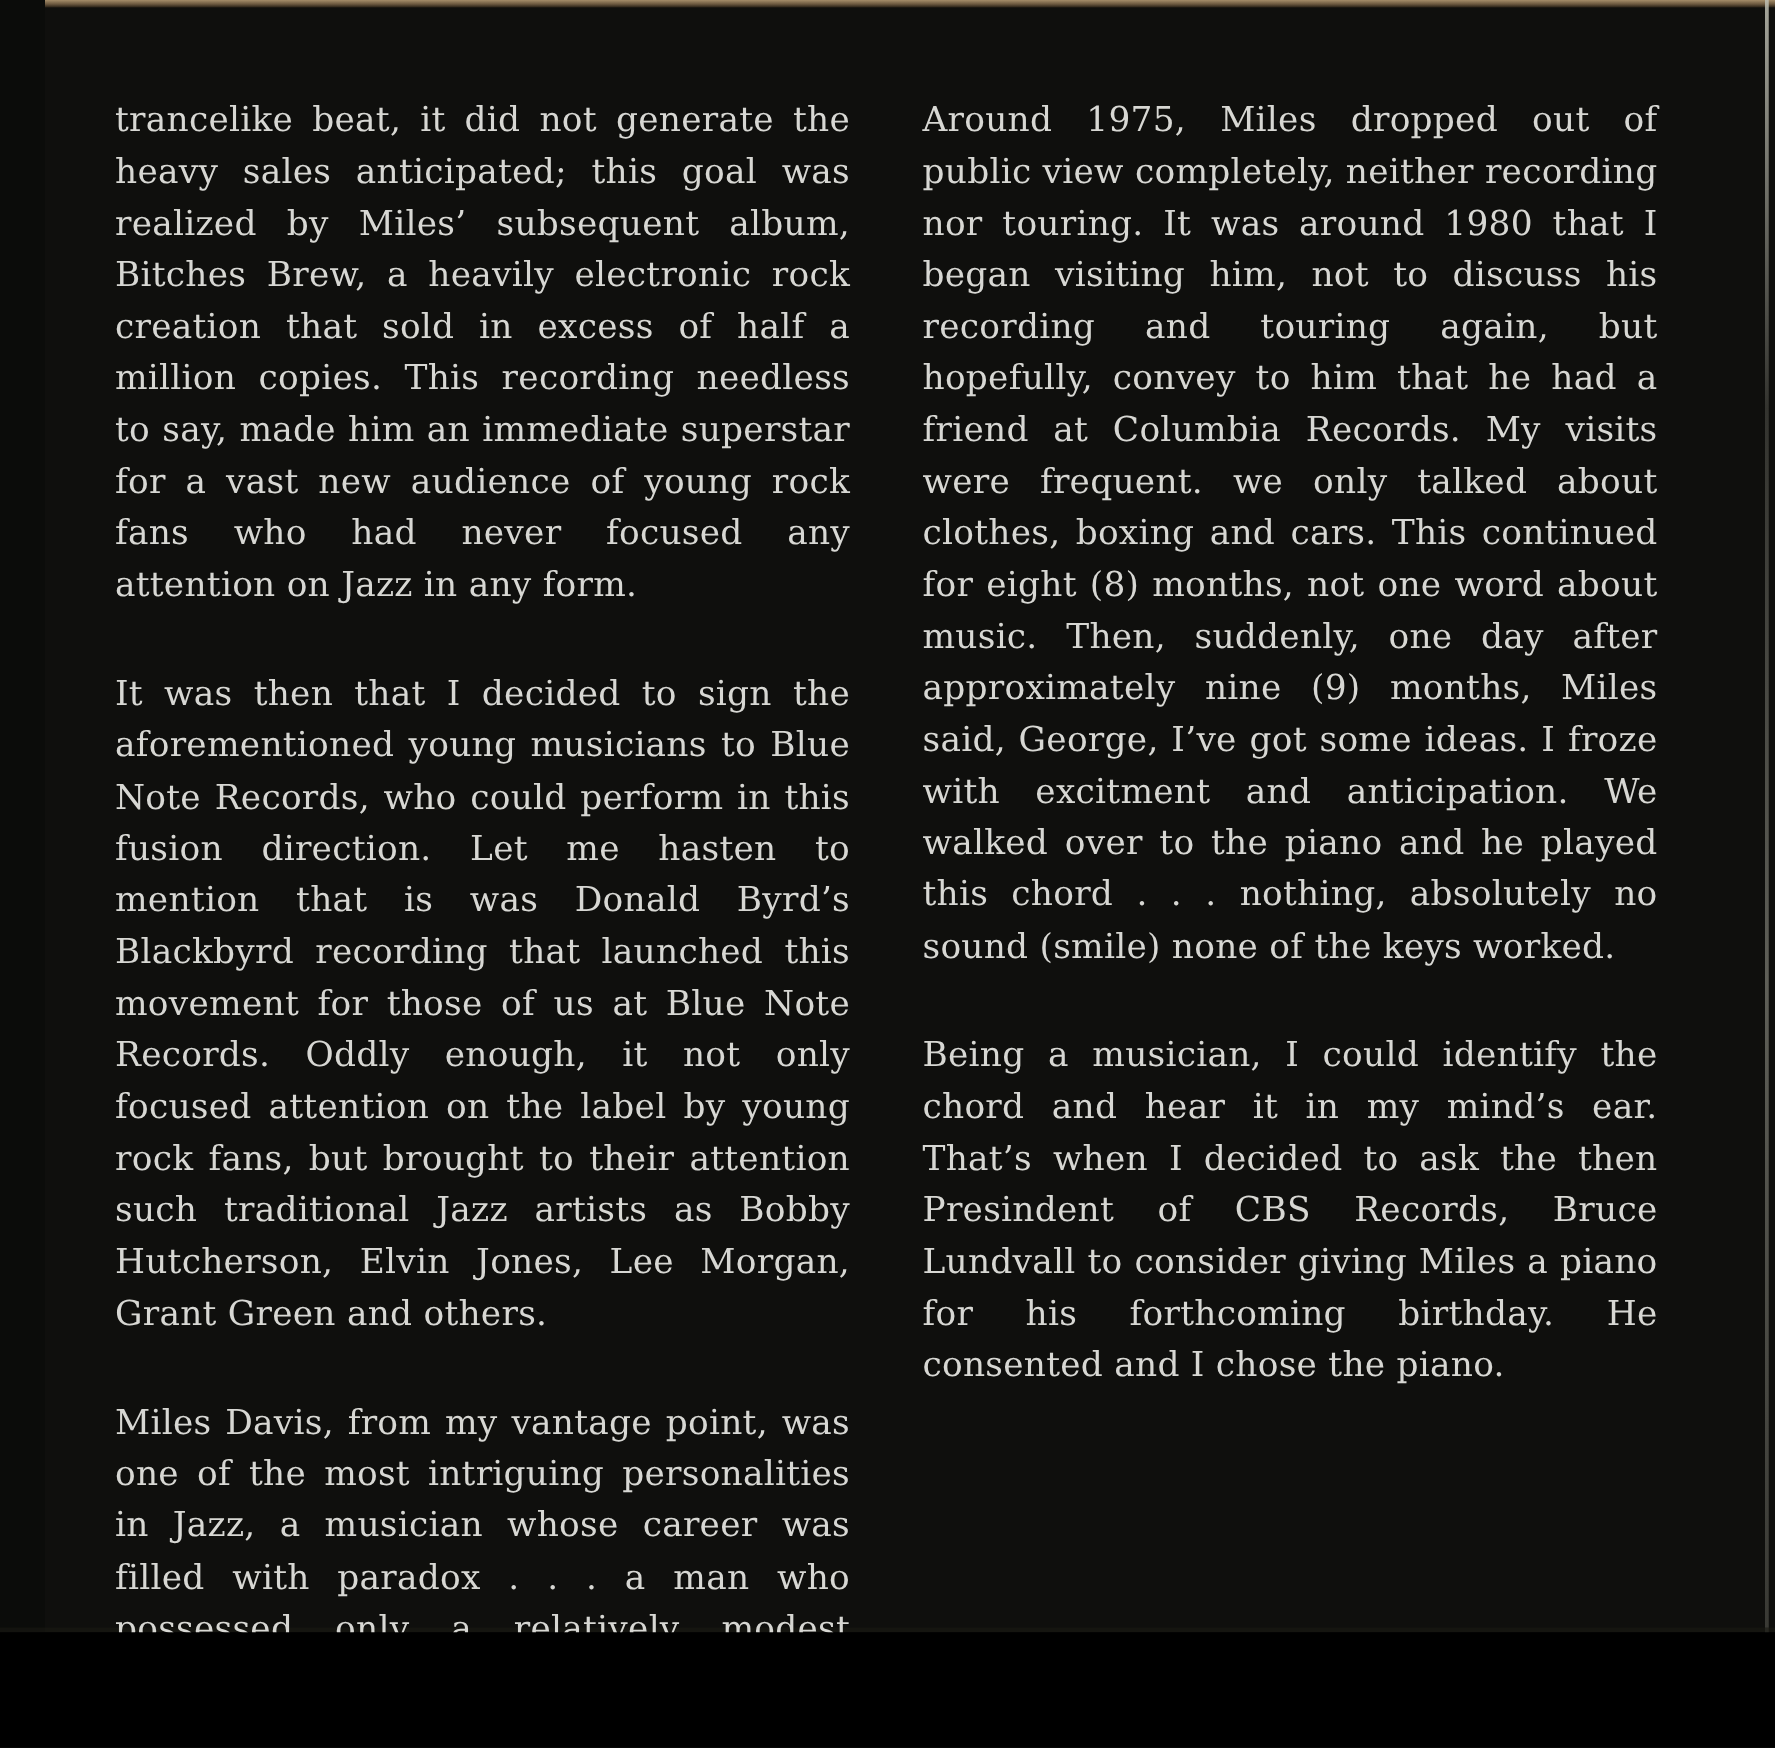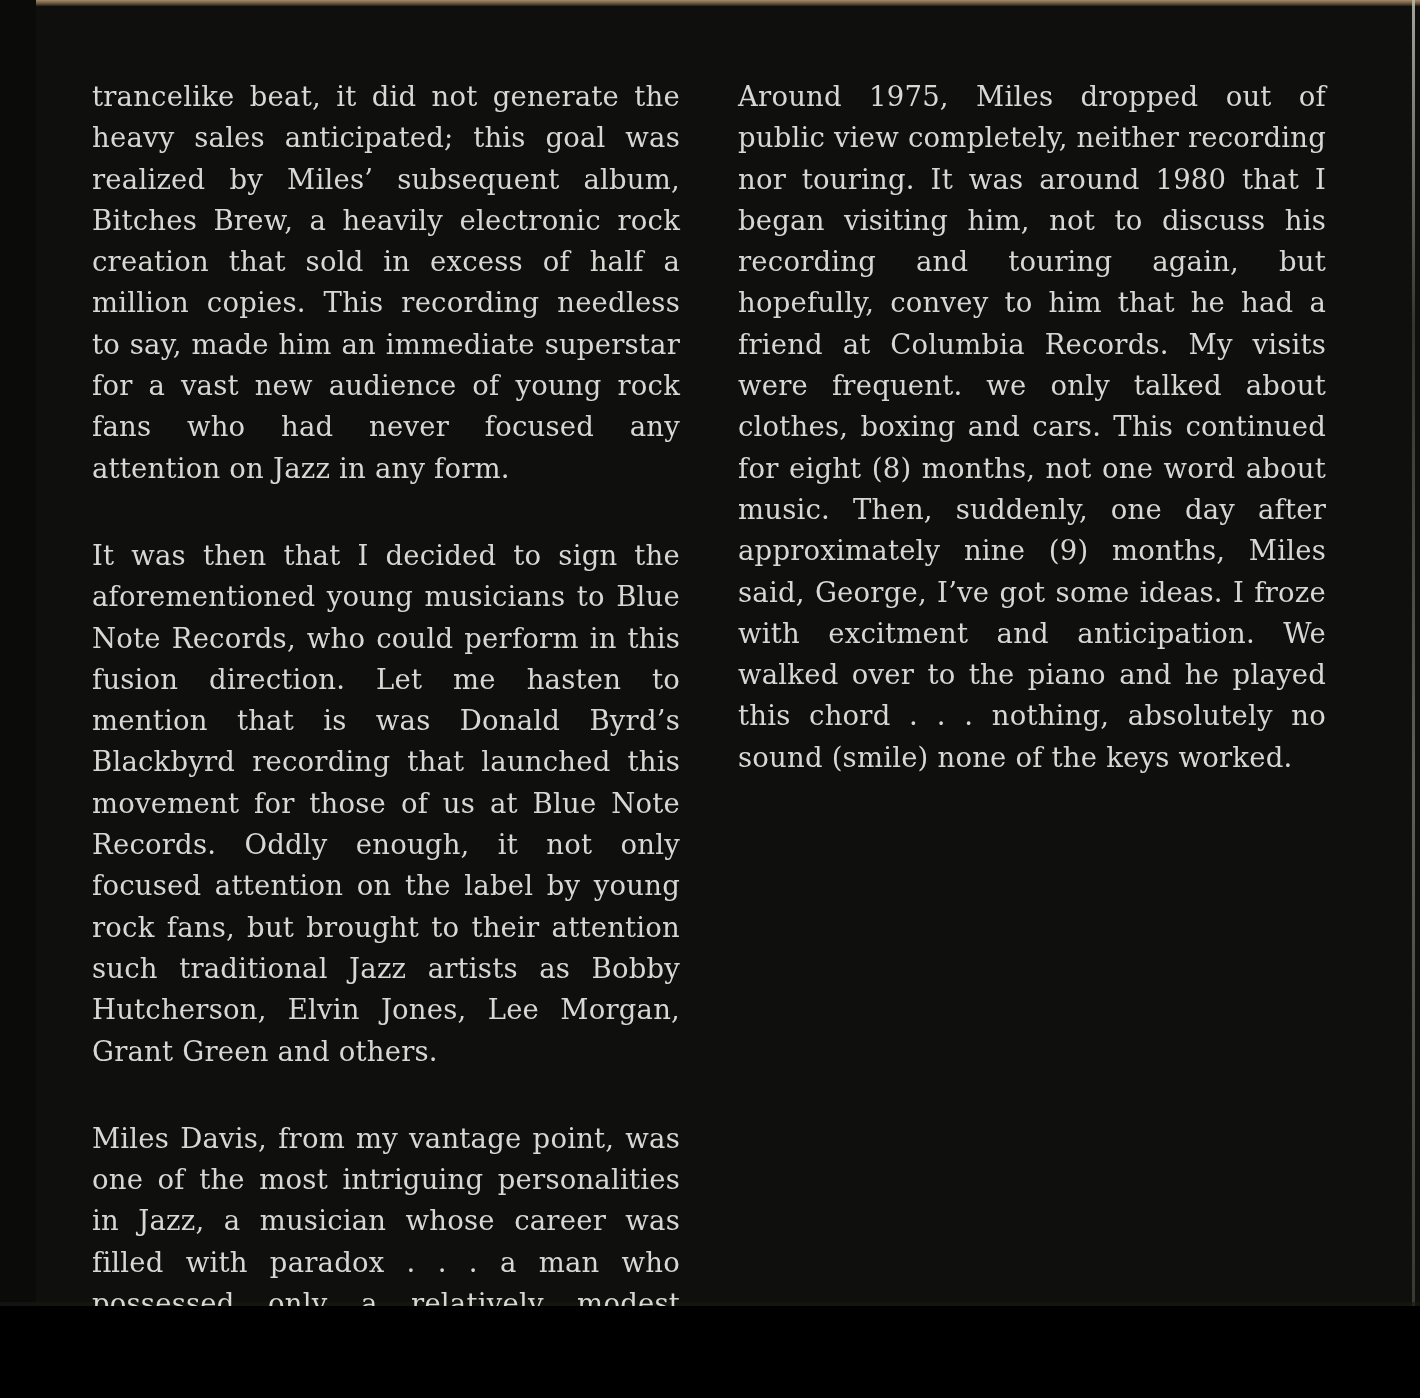--- a/index.html
+++ b/index.html
@@ -93,18 +93,19 @@
   <div class="edge-bottom"></div>
 
   <div class="col col-left">
     <p>trancelike beat, it did not generate the heavy sales anticipated; this goal was realized by Miles’ subsequent album, Bitches Brew, a heavily electronic rock creation that sold in excess of half a million copies. This recording needless to say, made him an immediate superstar for a vast new audience of young rock fans who had never focused any attention on Jazz in any form.</p>
     <p>It was then that I decided to sign the aforementioned young musicians to Blue Note Records, who could perform in this fusion direction. Let me hasten to mention that is was Donald Byrd’s Blackbyrd recording that launched this movement for those of us at Blue Note Records. Oddly enough, it not only focused attention on the label by young rock fans, but brought to their attention such traditional Jazz artists as Bobby Hutcherson, Elvin Jones, Lee Morgan, Grant Green and others.</p>
     <p>Miles Davis, from my vantage point, was one of the most intriguing personalities in Jazz, a musician whose career was filled with paradox . . . a man who possessed only a relatively modest natural gift, but who by stroke of intelligence and force of personality made himself one of the major</p>
   </div>
 
   <div class="col col-right">
     <p>Around 1975, Miles dropped out of public view completely, neither recording nor touring. It was around 1980 that I began visiting him, not to discuss his recording and touring again, but hopefully, convey to him that he had a friend at Columbia Records. My visits were frequent. we only talked about clothes, boxing and cars. This continued for eight (8) months, not one word about music. Then, suddenly, one day after approximately nine (9) months, Miles said, George, I’ve got some ideas. I froze with excitment and anticipation. We walked over to the piano and he played this chord . . . nothing, absolutely no sound (smile) none of the keys worked.</p>
+    <p>Being a musician, I could identify the chord and hear it in my mind’s ear. That’s when I decided to ask the then Presindent of CBS Records, Bruce Lundvall to consider giving Miles a piano for his forthcoming birthday. He consented and I chose the piano.</p>
   </div>
 
   <div class="page-number">7</div>
   <div class="catalog">CS 6843</div>
 
 </div>
 
 </body></html>

